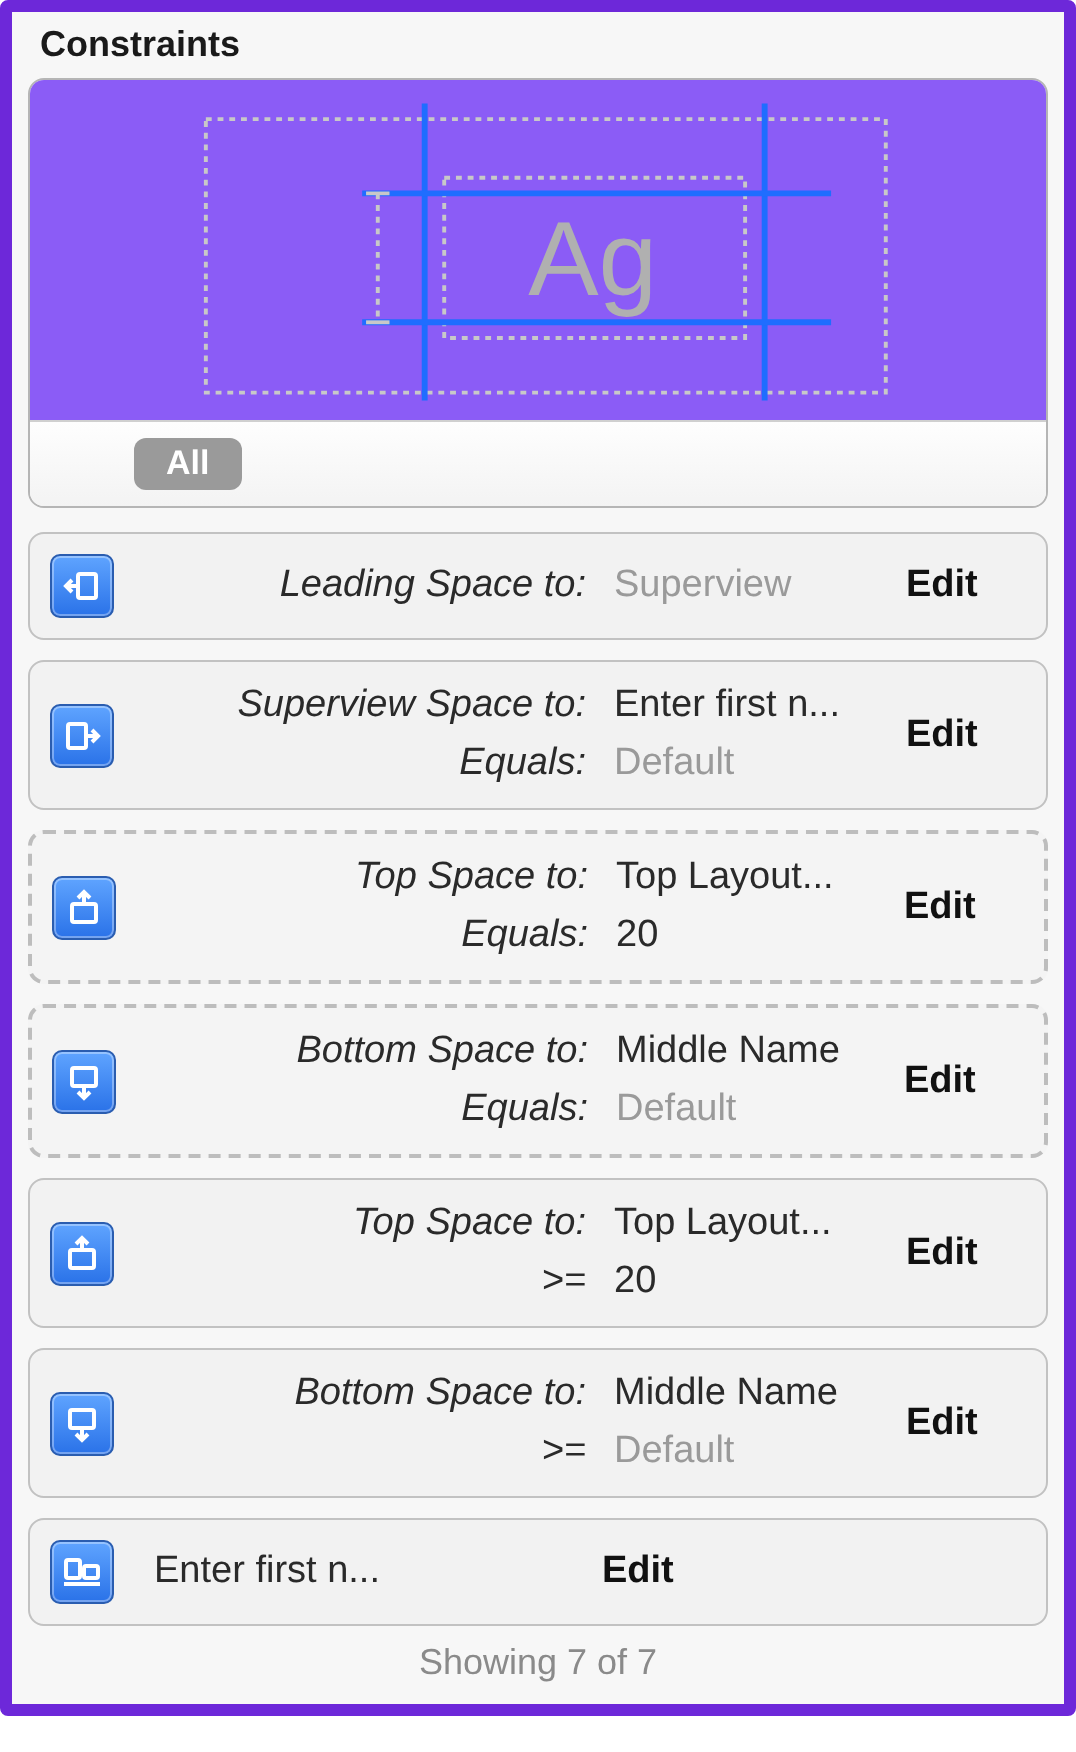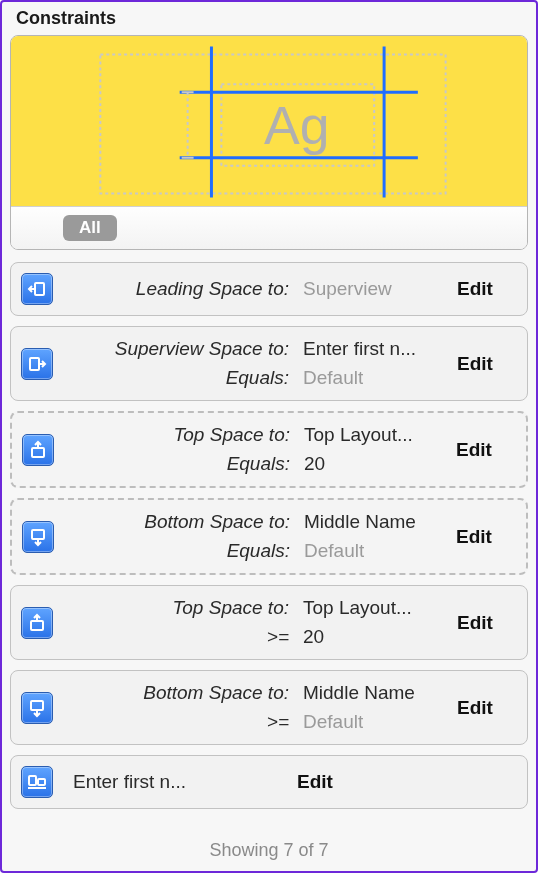--- a/index.html
+++ b/index.html
@@ -5,42 +5,42 @@
   * { box-sizing: border-box; }
   body {
     margin: 0;
     padding: 0;
     font-family: -apple-system, "Helvetica Neue", Arial, sans-serif;
     background: #fff;
     width: 538px;
   }
   .panel {
     width: 538px;
-    border: 2px solid #6d28d9;
+    border: 6px solid #6d28d9;
     border-radius: 4px;
     background: #f7f7f7;
     padding: 6px 8px 8px 8px;
   }
   .panel-title {
     font-size: 18px;
     font-weight: 700;
     color: #1a1a1a;
     margin: 0 0 6px 6px;
   }
   .preview-card {
     background: #fff;
     border: 1px solid #b5b5b5;
     border-radius: 8px;
     overflow: hidden;
     margin-bottom: 12px;
   }
   .preview-diagram {
     height: 170px;
     position: relative;
-    background: #fde047;
+    background: #8b5cf6;
   }
   .preview-diagram svg { position:absolute; inset:0; }
   .tabbar {
     display: flex;
     align-items: center;
     gap: 22px;
     border-top: 1px solid #d0d0d0;
     padding: 8px 12px;
     background: linear-gradient(#fefefe,#f3f3f3);
   }
@@ -93,21 +93,21 @@
     font-size: 19px;
     font-weight: 700;
     color: #111;
     padding-right:4px;
     cursor: pointer;
   }
   .footer {
     text-align:center;
     font-size: 18px;
     color: #8a8a8a;
-    margin-top: 31px;
+    margin-top: 8px;
     margin-bottom: 2px;
   }
 </style>
 </head>
 <body>
 
 <div class="panel">
   <div class="panel-title">Constraints</div>
 
   <div class="preview-card">

